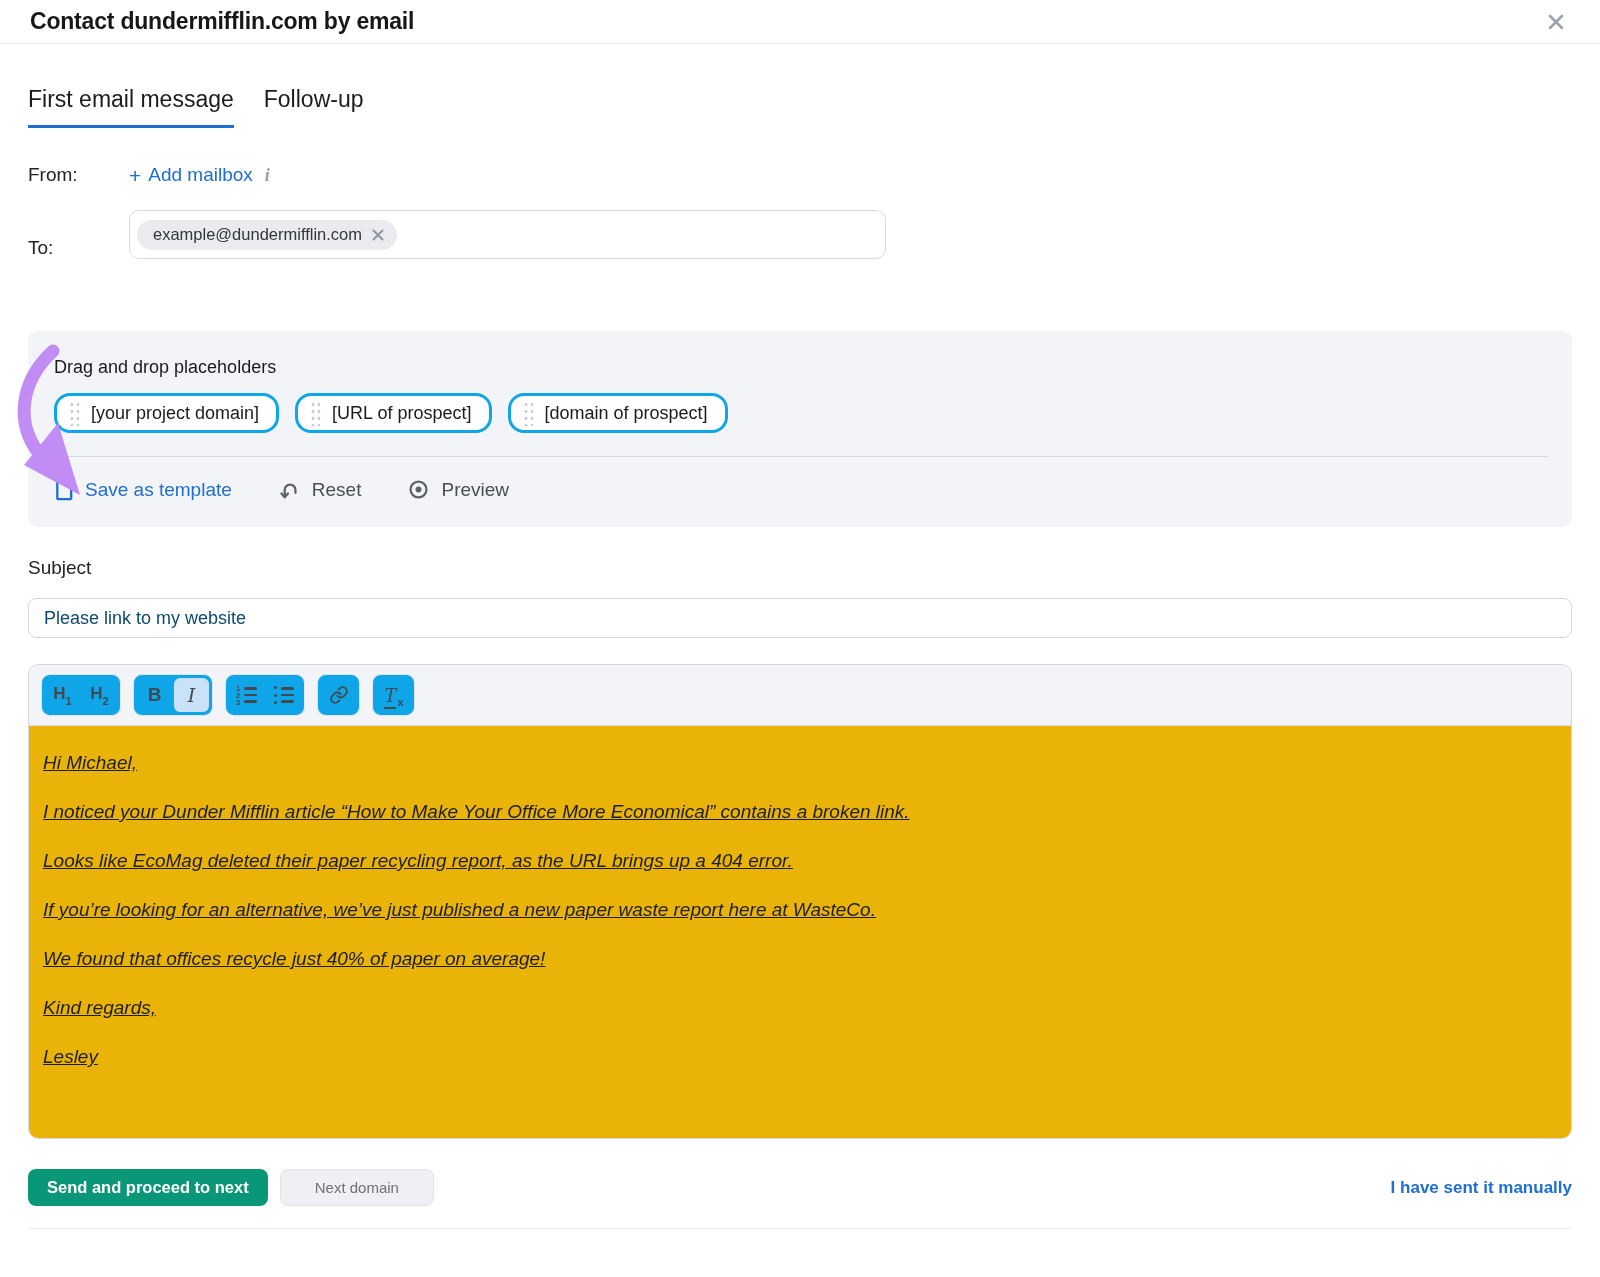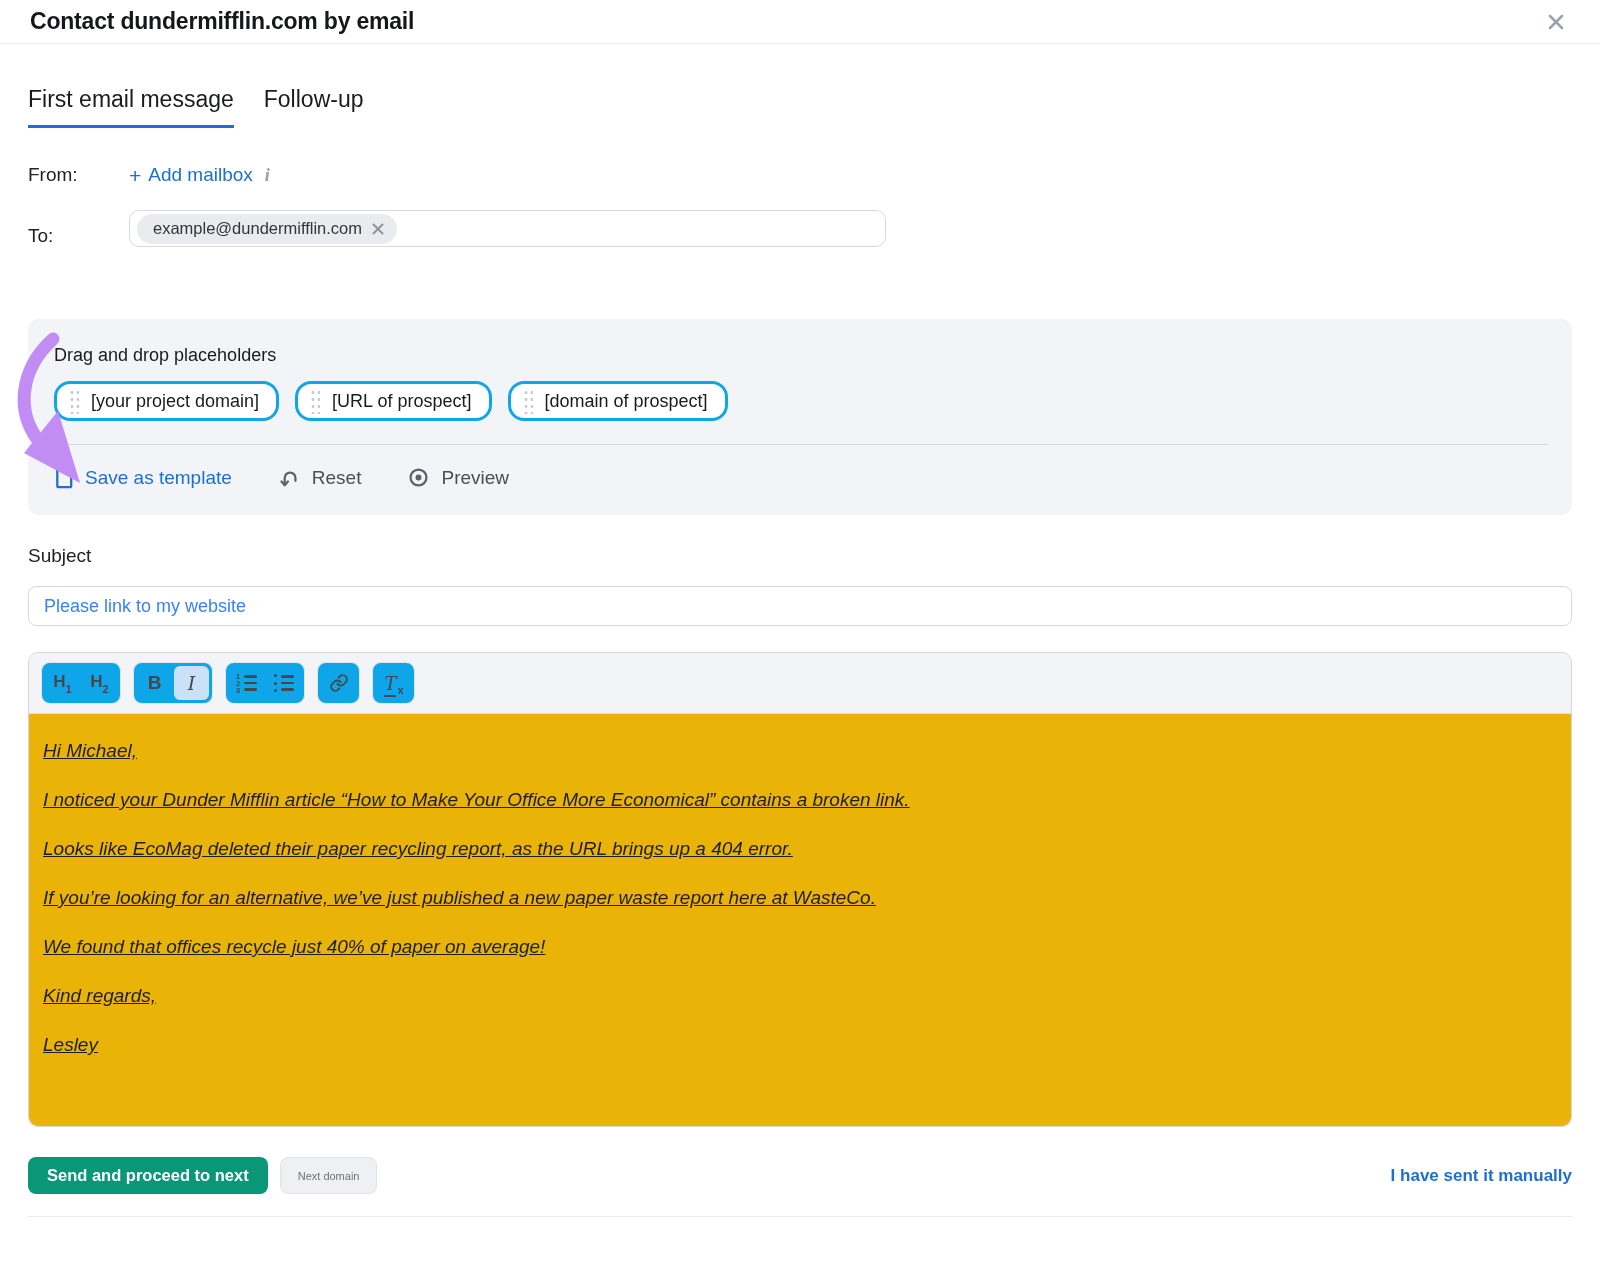--- a/index.html
+++ b/index.html
@@ -32,21 +32,21 @@
   .field-row.to-row { margin-top: 24px; align-items: flex-end; }
   .field-label { width: 101px; font-size: 19px; color: #212327; flex: none; }
   .add-mailbox { display: inline-flex; align-items: center; gap: 7px; color: var(--accent_blue, #1d6fd1);
     font-size: 19px; cursor: pointer; text-decoration: none; }
   .add-mailbox .plus { font-size: 21px; font-weight: 500; line-height: 1; }
   .info-i {
     margin-left: 12px; color: #9aa0a9; font-family: "Liberation Serif", serif;
     font-style: italic; font-weight: 700; font-size: 18px; cursor: pointer;
   }
   .to-input {
-    width: 757px; height: 37px; background: #fff; border: 1px solid #d7d9de;
+    width: 757px; height: 49px; background: #fff; border: 1px solid #d7d9de;
     border-radius: 10px; display: flex; align-items: center; padding: 0 7px; cursor: text;
   }
   .chip {
     background: #e9ebef; border-radius: 16px; height: 30px; display: inline-flex;
     align-items: center; padding: 0 12px 0 16px; font-size: 16.5px; color: #33363c; gap: 9px;
   }
   .chip svg { cursor: pointer; }
   
   .panel {
     position: relative; margin-top: 72px; background: #f3f4f7; border-radius: 10px;
@@ -69,21 +69,21 @@
   .panel-action {
     display: inline-flex; align-items: center; gap: 11px; background: none; border: none;
     font-family: inherit; font-size: 19px; color: #4a4e55; cursor: pointer;
   }
   .panel-action.primary { color: var(--accent_blue, #1d6fd1); font-weight: 500; }
   .annotation-arrow { position: absolute; left: -20px; top: 12px; pointer-events: none; }
   
   .subject-label { margin-top: 30px; font-size: 19px; color: #212327; }
   .subject-input {
     margin-top: 19px; width: 100%; height: 40px; border: 1px solid #d5d7dc; border-radius: 8px;
-    font-family: inherit; font-size: 18px; color: #3b82f6; padding: 0 15px; outline: none; display: block;
+    font-family: inherit; font-size: 18px; color: #0c4a6e; padding: 0 15px; outline: none; display: block;
   }
   
   .editor { margin-top: 26px; border: 1px solid #d5d7dc; border-radius: 10px; overflow: hidden; }
   .toolbar {
     background: #f3f4f7; border-bottom: 1px solid #dcdee3; padding: 9px 12px;
     display: flex; gap: 12px; align-items: center;
   }
   .tb-group {
     background: #0ea5e9; border: 1px solid #e2e4e9; border-radius: 9px; padding: 3px;
     display: flex; gap: 2px;
@@ -110,21 +110,21 @@
   .editor-body { background: #eab308; padding: 23px 15px 28px 14px; min-height: 412px; cursor: text; text-decoration: underline; }
   .editor-body p { font-style: italic; font-size: 19px; line-height: 27px; color: #1d1f24; margin-bottom: 22px; }
   
   .footer { display: flex; align-items: center; margin-top: 30px; }
   .btn-send {
     background: var(--green, #0a9778); color: #fff; border: none; border-radius: 8px;
     height: 37px; padding: 0 19px; font-family: inherit; font-size: 16.5px; font-weight: 700; cursor: pointer;
   }
   .btn-next {
     margin-left: 12px; background: #eff0f3; color: #6e7177; border: 1px solid #e2e3e7; border-radius: 8px;
-    height: 37px; padding: 0 17px; font-family: inherit; font-size: 11px; cursor: pointer;
+    height: 37px; padding: 0 34px; font-family: inherit; font-size: 15px; cursor: pointer;
   }
   .sent-manually {
     margin-left: auto; color: var(--accent_blue, #1d6fd1); font-size: 17px; font-weight: 600;
     text-decoration: none; cursor: pointer;
   }
   .bottom-rule { margin-top: 22px; border: none; border-top: 1px solid #e9eaee; }
   svg { display: block; }
 </style>
 </head>
 <body>

